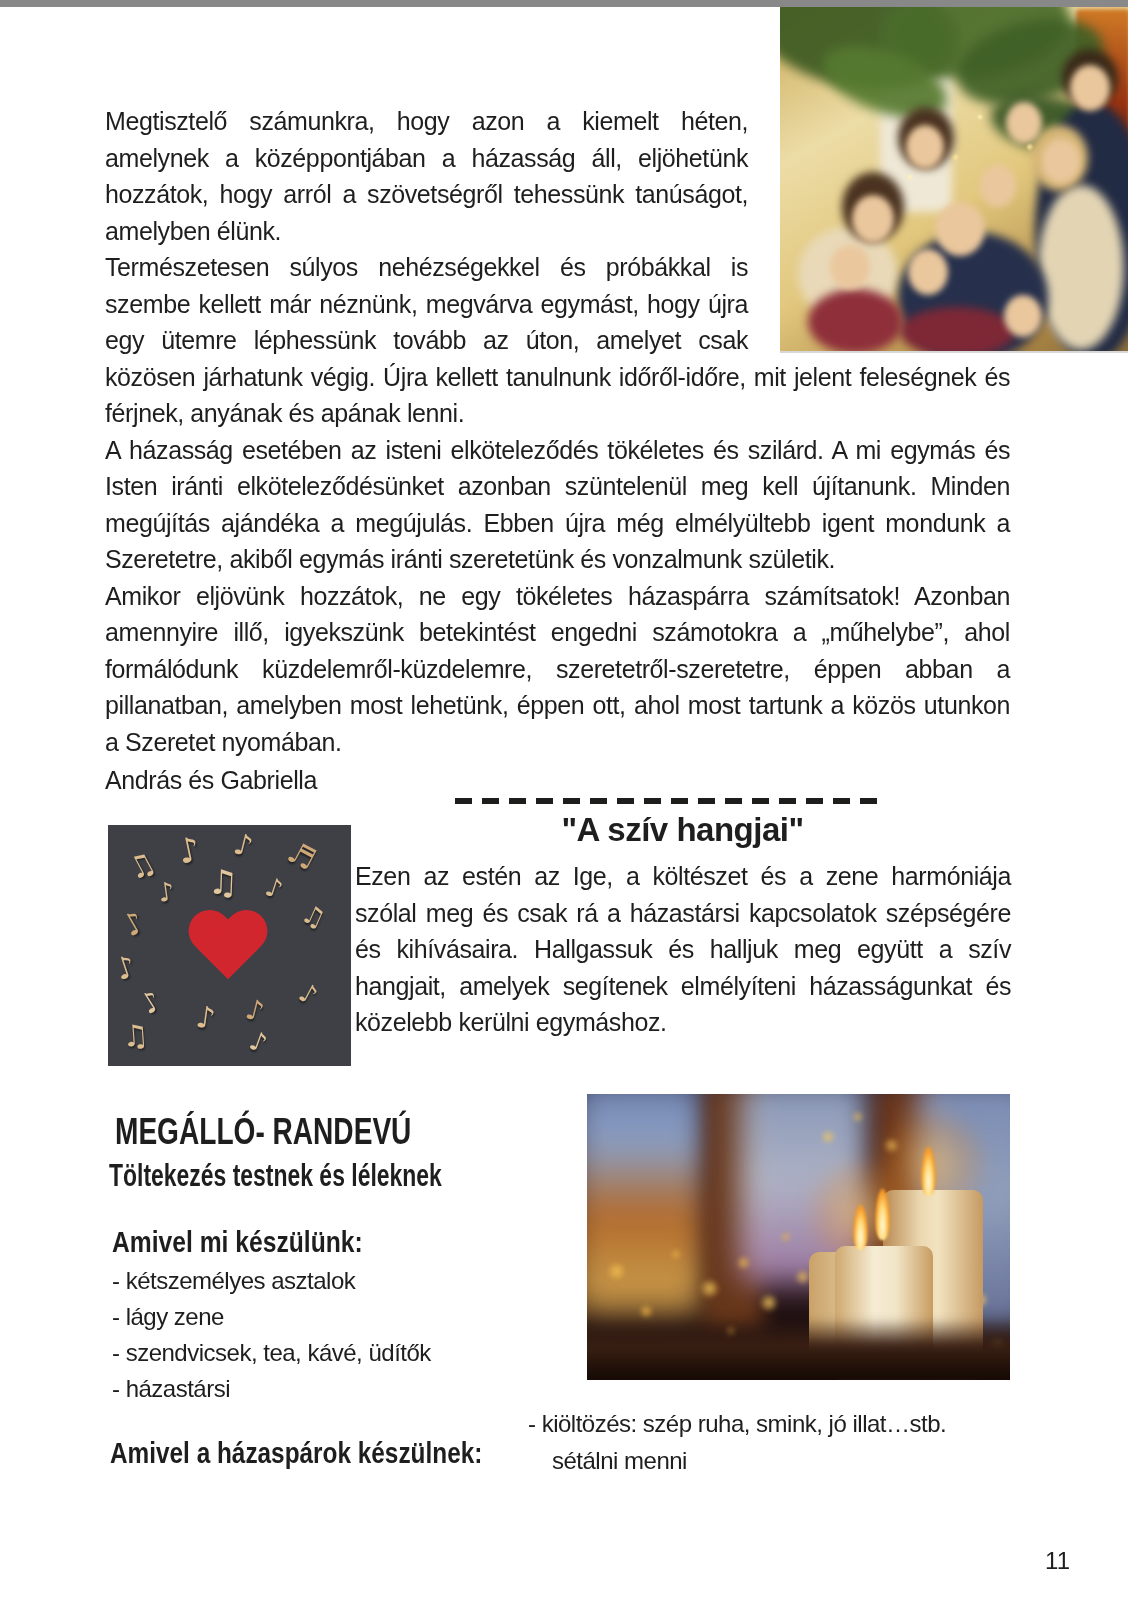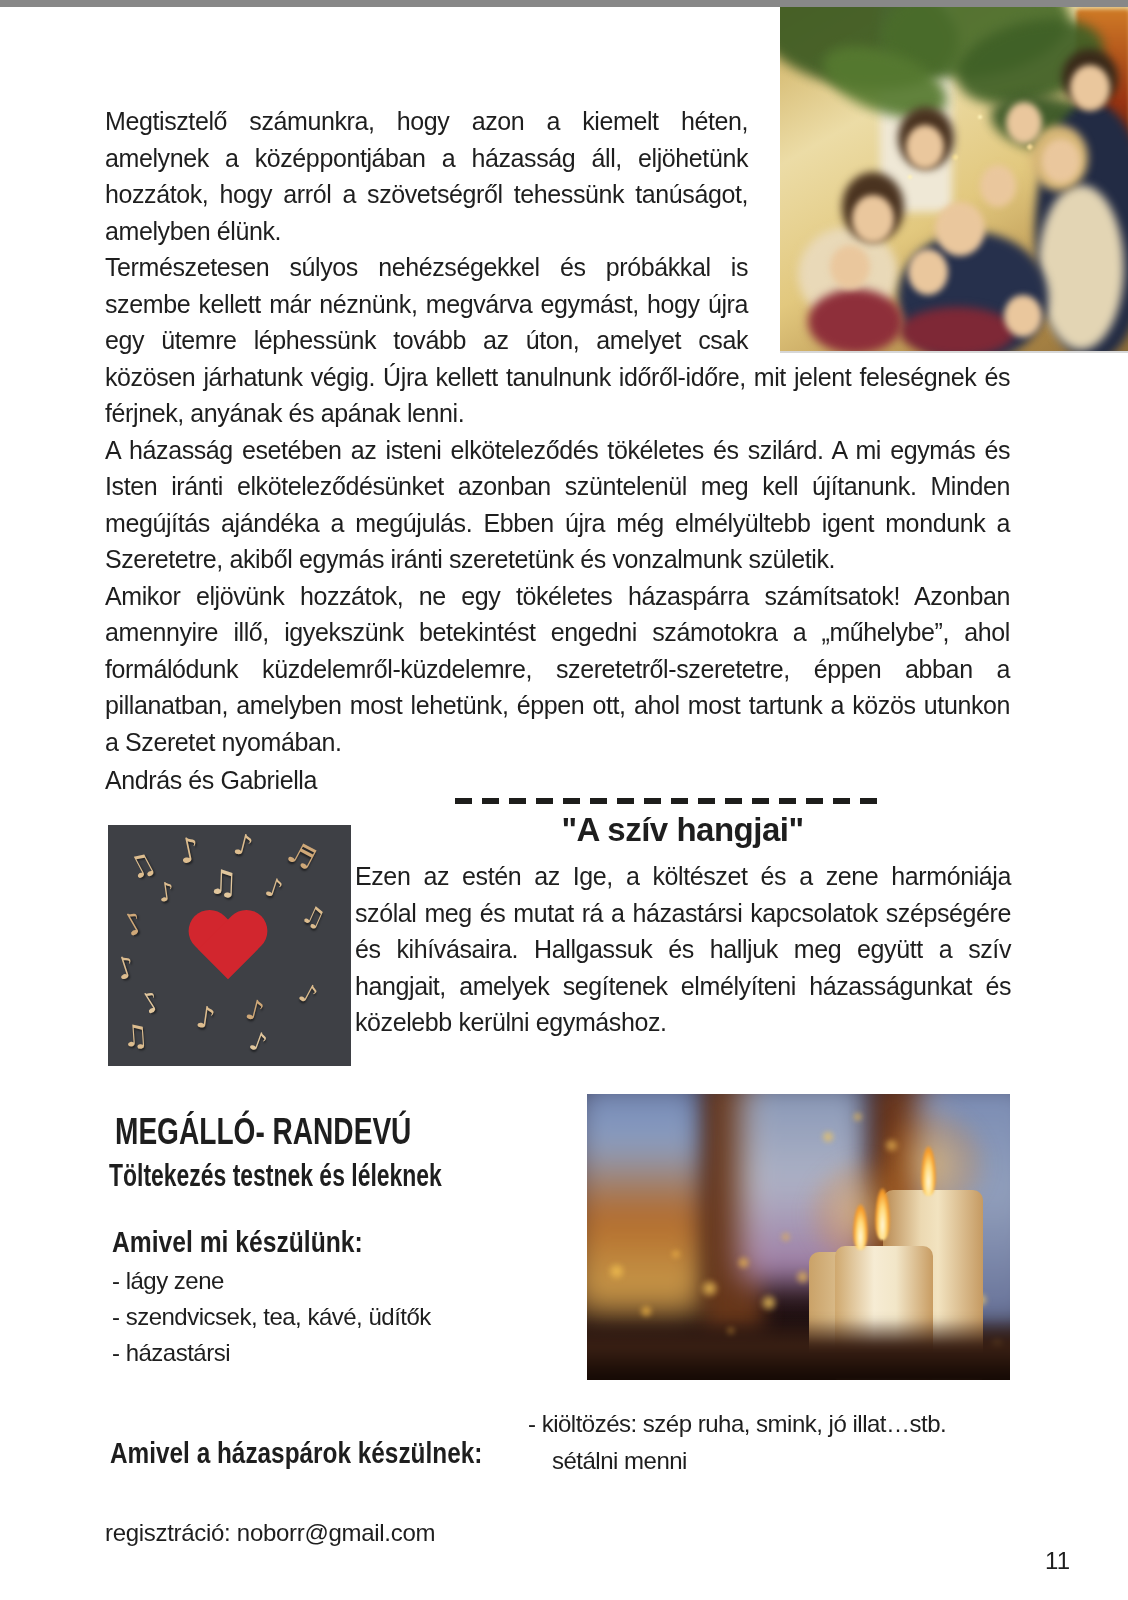--- a/index.html
+++ b/index.html
@@ -265,27 +265,28 @@
     <span class="note n10">♪</span>
     <span class="note n11">♪</span>
     <span class="note n12">♪</span>
     <span class="note n13">♪</span>
     <span class="note n14">♪</span>
     <span class="note n15">♫</span>
     <span class="note n16">♪</span>
   </div>
 
   <h2 class="heart-title">"A szív hangjai"</h2>
-  <p class="heart-body">Ezen az estén az Ige, a költészet és a zene harmóniája szólal meg és mutat rá a házastársi kapcsolatok szépségére és kihívásaira. Hallgassuk és halljuk meg együtt a szív hangjait, amelyek segítenek elmélyíteni házasságunkat és közelebb kerülni egymáshoz.</p>
+  <p class="heart-body">Ezen az estén az Ige, a költészet és a zene harmóniája szólal meg és csak rá a házastársi kapcsolatok szépségére és kihívásaira. Hallgassuk és halljuk meg együtt a szív hangjait, amelyek segítenek elmélyíteni házasságunkat és közelebb kerülni egymáshoz.</p>
 
   <h2 class="megallo-title">MEGÁLLÓ- RANDEVÚ</h2>
   <h3 class="megallo-subtitle">Töltekezés testnek és léleknek</h3>
 
   <h3 class="prepare-label">Amivel mi készülünk:</h3>
   <div class="prepare-list">
+    <div>- kétszemélyes asztalok</div>
     <div>- lágy zene</div>
     <div>- szendvicsek, tea, kávé, üdítők</div>
     <div>- házastársi</div>
   </div>
 
   <div class="candles-img">
     <div class="cd-winL"></div>
     <div class="cd-pil1"></div>
     <div class="cd-winM"></div>
     <div class="cd-pil2"></div>
@@ -301,16 +302,15 @@
     <div class="cd-flame cd-fC"></div>
     <div class="cd-floor"></div>
   </div>
 
   <h3 class="couples-label"><b>Amivel a házaspárok készülnek</b><span>:</span></h3>
   <div class="couples-list">
     <div>- kiöltözés: szép ruha, smink, jó illat…stb.</div>
     <div class="indent">sétálni menni</div>
   </div>
 
-  <div class="registration">regisztráció: noborr@gmail.com</div>
   <div class="page-number">11</div>
 
 </div>
 
 </body></html>

